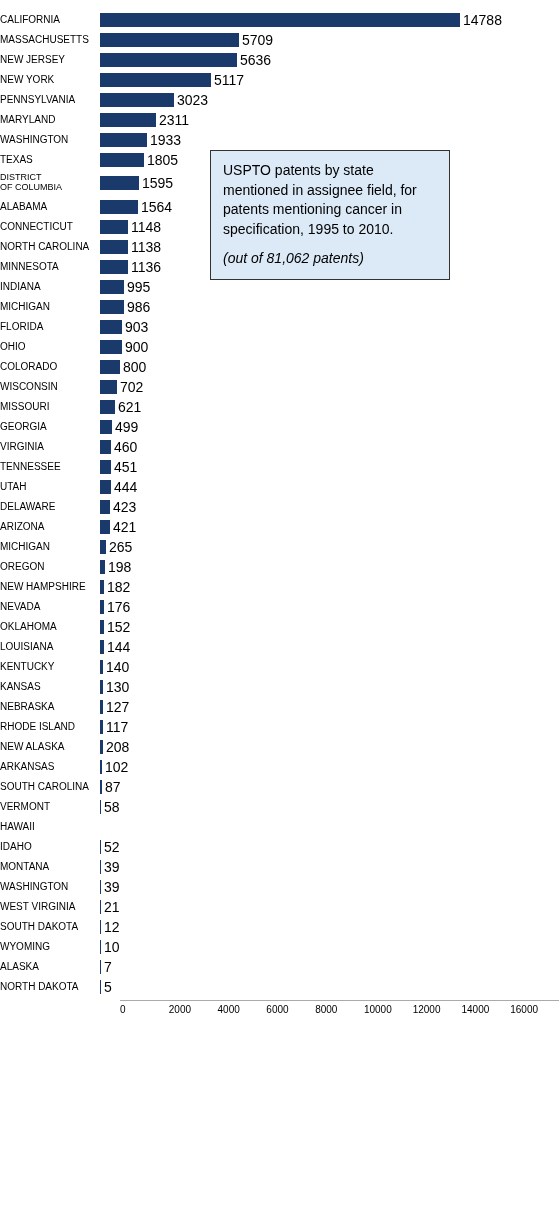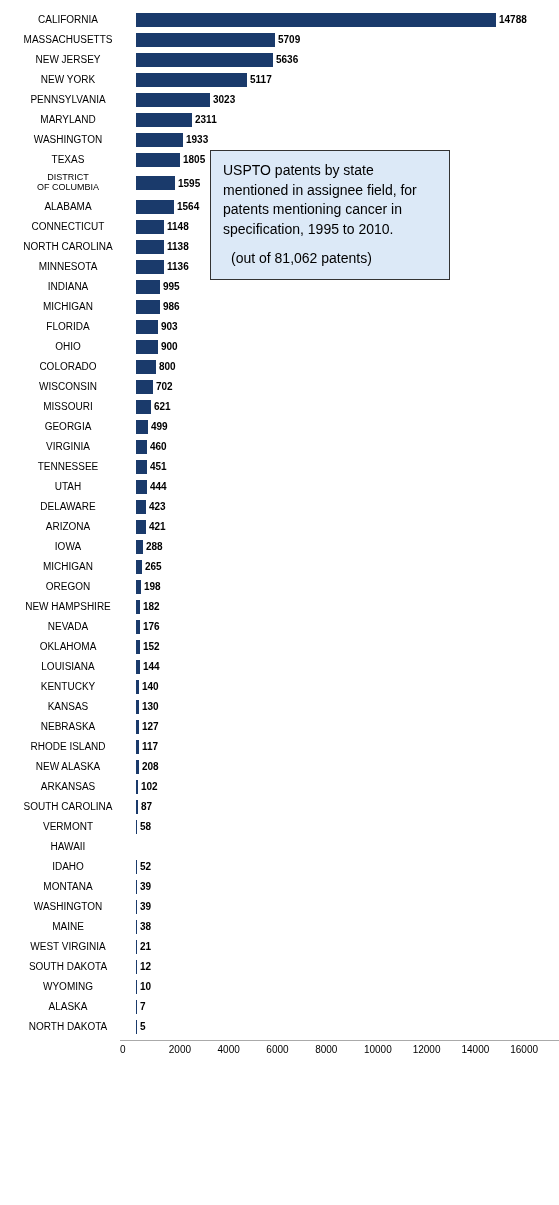--- a/index.html
+++ b/index.html
@@ -15,63 +15,62 @@
       position: relative;
       background: #fff;
     }
     .bar-row {
       display: flex;
       align-items: center;
       height: 19px;
       margin-bottom: 1px;
     }
     .bar-label {
-      width: 136px;
-      text-align: center;
+      width: 100px;
+      text-align: left;
       font-size: 10px;
       color: #000;
       flex-shrink: 0;
     }
     .bar-area {
       flex: 1;
       position: relative;
       height: 100%;
       display: flex;
       align-items: center;
     }
     .bar {
       height: 14px;
       background: #1a3a6b;
       display: inline-block;
       min-width: 1px;
     }
     .bar-value {
-      font-size: 10px;
+      font-size: 14px;
       color: #000;
       margin-left: 3px;
       white-space: nowrap;
-      font-weight: bold;
     }
     .tooltip-box {
       position: absolute;
       left: 210px;
       top: 140px;
       width: 240px;
       background: #dce9f7;
       border: 1.5px solid #333;
       padding: 10px 12px;
       font-size: 14px;
       color: #000;
       line-height: 1.4;
       z-index: 10;
     }
     .tooltip-box .italic {
+      font-style: italic;
       margin-top: 10px;
       display: block;
-      margin-left: 8px;
     }
     .x-axis {
       display: flex;
       margin-left: 120px;
       border-top: 1px solid #aaa;
       margin-top: 4px;
     }
     .x-tick {
       flex: 1;
       text-align: left;
@@ -262,27 +261,20 @@
           </div>
         </div>
         <div class="bar-row">
           <div class="bar-label">ARIZONA</div>
           <div class="bar-area">
             <div class="bar" style="width: 10px;"></div>
             <span class="bar-value">421</span>
           </div>
         </div>
         <div class="bar-row">
-          <div class="bar-label">IOWA</div>
-          <div class="bar-area">
-            <div class="bar" style="width: 7px;"></div>
-            <span class="bar-value">288</span>
-          </div>
-        </div>
-        <div class="bar-row">
           <div class="bar-label">MICHIGAN</div>
           <div class="bar-area">
             <div class="bar" style="width: 6px;"></div>
             <span class="bar-value">265</span>
           </div>
         </div>
         <div class="bar-row">
           <div class="bar-label">OREGON</div>
           <div class="bar-area">
             <div class="bar" style="width: 5px;"></div>
@@ -388,27 +380,20 @@
           <div class="bar-area">
             <div class="bar" style="width: 1px;"></div>
             <span class="bar-value">39</span>
           </div>
         </div>
         <div class="bar-row">
           <div class="bar-label">WASHINGTON</div>
           <div class="bar-area">
             <div class="bar" style="width: 1px;"></div>
             <span class="bar-value">39</span>
-          </div>
-        </div>
-        <div class="bar-row">
-          <div class="bar-label">MAINE</div>
-          <div class="bar-area">
-            <div class="bar" style="width: 1px;"></div>
-            <span class="bar-value">38</span>
           </div>
         </div>
         <div class="bar-row">
           <div class="bar-label">WEST VIRGINIA</div>
           <div class="bar-area">
             <div class="bar" style="width: 1px;"></div>
             <span class="bar-value">21</span>
           </div>
         </div>
         <div class="bar-row">

